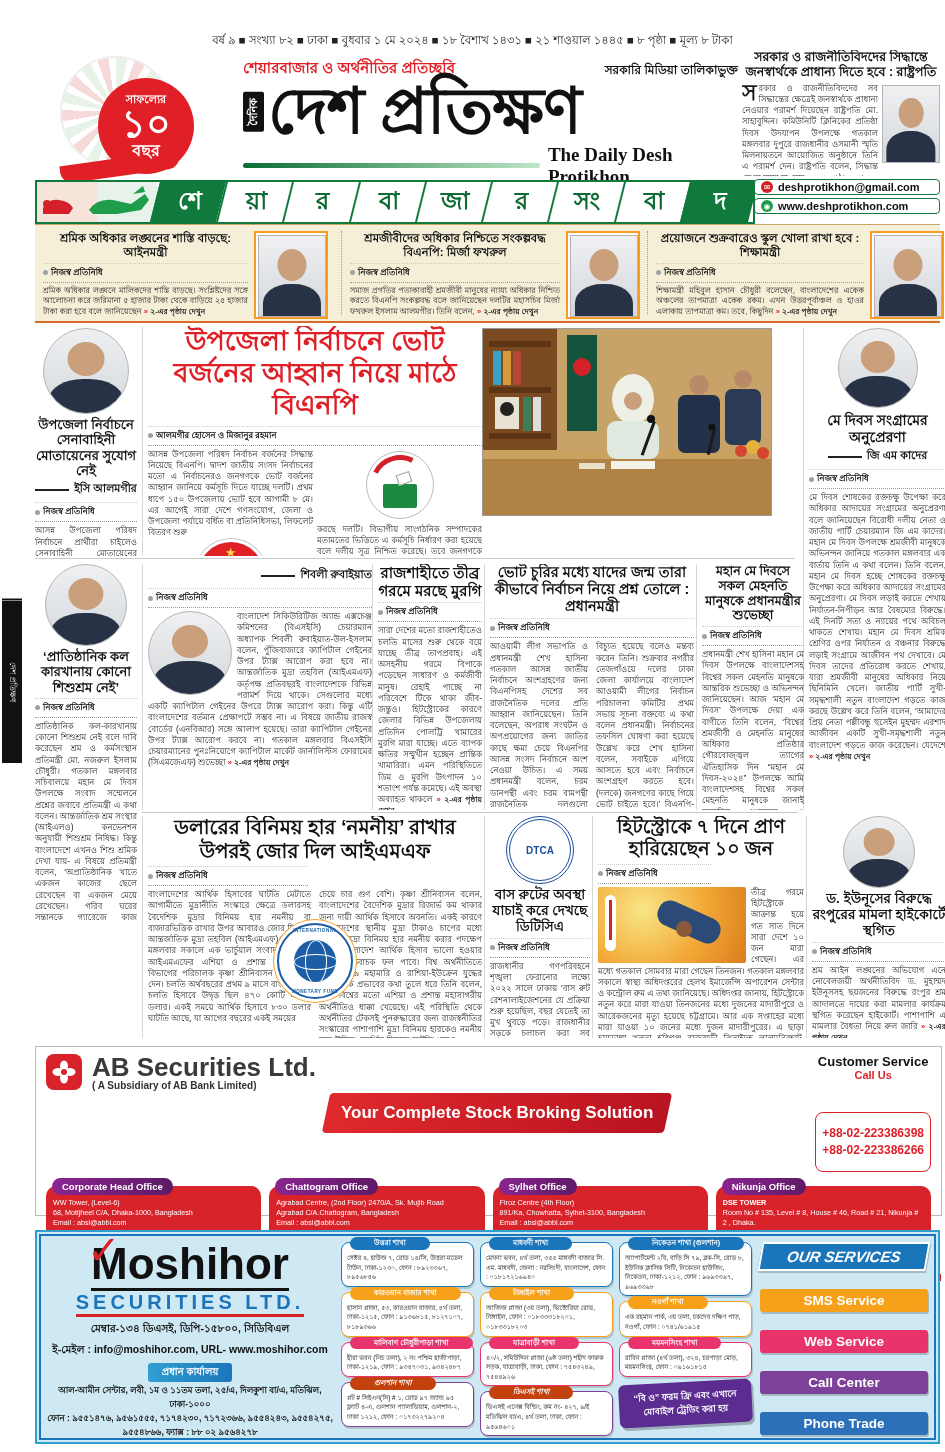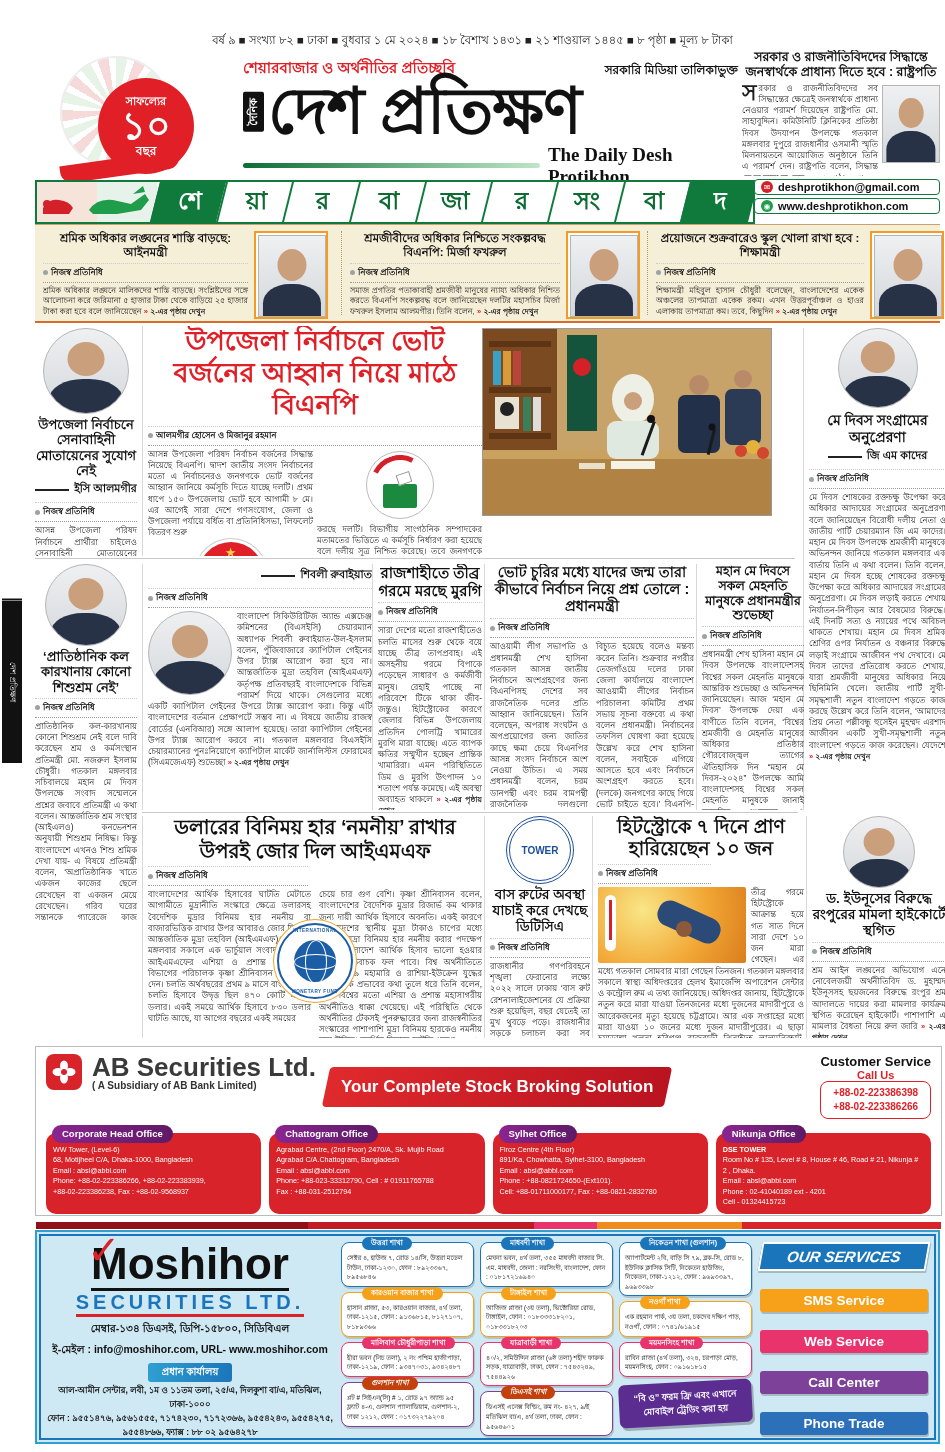--- a/index.html
+++ b/index.html
@@ -90,41 +90,41 @@
   .ab-top{display:flex;align-items:flex-start;padding:7px 10px 2px;gap:10px;}
   .ab-logo{width:36px;height:36px;border-radius:8px;background:#d8232a;display:flex;align-items:center;justify-content:center;flex:0 0 auto;}
   .ab-name{font-size:26px;color:#3a3a3a;font-weight:bold;line-height:1;}
   .ab-sub{font-size:10px;font-weight:bold;color:#333;}
   .ab-ribbon{flex:1;align-self:center;background:linear-gradient(100deg,#e02a2d,#b91320);color:#fff;font-weight:bold;
         font-size:17px;text-align:center;padding:10px 6px;transform:skewX(-12deg);border-radius:4px;max-width:330px;}
   .ab-ribbon>span{display:inline-block;transform:skewX(12deg);}
   .ab-cs{margin-left:auto;text-align:center;font-weight:bold;}
   .ab-cs .cs1{font-size:13px;color:#111;}
   .ab-cs .cs2{color:#e01f26;font-size:11px;}
-  .ab-phones{border:1.5px solid #e01f26;border-radius:8px;padding:4px 6px;color:#e01f26;font-size:10px;font-weight:bold;line-height:1.4;}
+  .ab-phones{border:1.5px solid #e01f26;border-radius:8px;padding:12px 6px;color:#e01f26;font-size:12px;font-weight:bold;line-height:1.4;margin-top:31px;}
   .ab-offices{display:flex;gap:8px;padding:12px 10px 6px;}
   .ab-box{position:relative;flex:1;background:#d8232a;color:#fff;border-radius:10px;padding:12px 7px 6px;font-size:7.2px;line-height:1.45;}
   .ab-pill{position:absolute;top:-8px;left:6px;background:linear-gradient(90deg,#8a2590,#5e1a66);color:#fff;
         font-weight:bold;font-size:9.5px;padding:2px 10px;border-radius:9px;white-space:nowrap;}
   .ab-stripe{height:7px;margin:2px 0 0;background:linear-gradient(90deg,#8f1016 0 30%,#c21a22 30% 55%,#e8336d 55% 62%,#f08c1e 62% 78%,#d8232a 78% 100%);}
   
   .mo{background:#cfe9f4;border:2px solid #2f9fd0;outline:2px solid #1b75bb;outline-offset:-6px;display:flex;gap:8px;padding:10px;}
   .mo-left{width:286px;flex:0 0 auto;text-align:center;}
   .mo-brand{font-size:44px;font-weight:bold;color:#111;line-height:1;position:relative;display:inline-block;
         border-bottom:3px solid #111;padding-bottom:2px;}
   .mo-brand .check{position:absolute;left:-4px;top:-12px;color:#d8232a;font-size:40px;font-weight:bold;}
   .mo-brandsub{color:#1b75bb;font-weight:bold;font-size:20px;letter-spacing:4px;border-bottom:3px solid #d8232a;display:inline-block;}
   .mo-bn{font-size:10.5px;font-weight:bold;margin-top:4px;}
   .mo-pill{display:inline-block;background:linear-gradient(90deg,#2f9fd0,#1b75bb);color:#fff;font-weight:bold;
         font-size:10px;padding:1px 14px;border-radius:3px;margin-top:4px;}
   .mo-cols{display:flex;gap:6px;flex:1;}
   .mo-col{flex:1;display:flex;flex-direction:column;gap:5px;}
   .br-box{position:relative;background:#fff;border-radius:8px;padding:10px 5px 4px;font-size:6.4px;line-height:1.5;
         text-align:left;box-shadow:1px 2px 0 rgba(0,0,0,.15);}
-  .br-pill{position:absolute;top:-6px;left:20px;color:#fff;font-weight:bold;font-size:7.2px;padding:1px 9px;border-radius:8px;white-space:nowrap;}
+  .br-pill{position:absolute;top:-6px;left:8px;color:#fff;font-weight:bold;font-size:7.2px;padding:1px 24px;border-radius:8px;white-space:nowrap;}
   .c-blue{border:1.5px solid #1b75bb;} .c-blue .br-pill{background:#1b75bb;}
   .c-orange{border:1.5px solid #f7a11a;} .c-orange .br-pill{background:#f7a11a;}
   .c-pink{border:1.5px solid #e8336d;} .c-pink .br-pill{background:#e8336d;}
   .c-purple{border:1.5px solid #7d4199;} .c-purple .br-pill{background:#c2410c;font-style:italic;}
   .sticker{background:#5b2d91;color:#fff;font-weight:bold;font-size:9px;text-align:center;padding:8px 6px;
         border-radius:6px;transform:rotate(-3deg);box-shadow:2px 3px 0 rgba(0,0,0,.25);line-height:1.5;}
   .mo-services{width:168px;flex:0 0 auto;display:flex;flex-direction:column;gap:6px;}
   .svc-h{background:#1b75bb;color:#fff;font-weight:bold;font-style:italic;font-size:15px;text-align:center;
         padding:4px 2px;transform:skewX(-10deg);border:2px solid #fff;box-shadow:1px 2px 0 rgba(0,0,0,.2);}
   .svc{color:#fff;font-weight:bold;font-size:13.5px;text-align:center;padding:4px 2px;border-radius:3px;box-shadow:1px 2px 0 rgba(0,0,0,.2);margin-top:12px;}
@@ -147,21 +147,21 @@
   </div>
 
   <div class="abs dateline" style="left:0;top:32px;">বর্ষ ৯ ■ সংখ্যা ৮২ ■ ঢাকা ■ বুধবার ১ মে ২০২৪ ■ ১৮ বৈশাখ ১৪৩১ ■ ২১ শাওয়াল ১৪৪৫ ■ ৮ পৃষ্ঠা ■ মূল্য ৮ টাকা</div>
 
   <div class="abs badge" style="left:52px;top:56px;width:190px;height:125px;">
     <div class="ring"></div>
     <div class="ribbon"></div>
     <div class="disc">
       <span style="font-size:11px;font-weight:bold;">সাফল্যের</span>
       <span style="font-size:38px;font-weight:bold;">১০</span>
-      <span style="font-size:12px;font-weight:bold;">বছর</span>
+      <span style="font-size:16px;font-weight:bold;">বছর</span>
     </div>
   </div>
 
   <div class="abs" style="left:243px;top:56px;width:495px;height:120px;">
     <div style="display:flex;justify-content:space-between;align-items:flex-end;">
       <span class="red" style="font-weight:bold;font-size:15px;">শেয়ারবাজার ও অর্থনীতির প্রতিচ্ছবি</span>
       <span style="font-weight:bold;font-size:12px;">সরকারি মিডিয়া তালিকাভুক্ত</span>
     </div>
     <div style="display:flex;align-items:center;gap:4px;">
       <span style="writing-mode:vertical-rl;transform:rotate(180deg);font-size:11px;font-weight:bold;background:#111;color:#fff;padding:6px 1px;border-radius:2px;">দৈনিক</span>
@@ -455,21 +455,21 @@
         <span class="arct">INTERNATIONAL</span>
         <span class="globe"></span>
         <span class="arcb">MONETARY FUND</span>
       </div>
     </div>
   </div>
 
   <div class="abs art vr-l" style="left:484px;top:816px;width:100px;height:222px;">
     <div style="display:flex;justify-content:center;margin-bottom:3px;">
       <div class="dtca">
-        <span style="font-size:10px;">TOWER</span>
+        <span style="font-size:10px;">DTCA</span>
       </div>
     </div>
     <div class="hl" style="font-size:13.5px;">বাস রুটের অবস্থা যাচাই করে দেখছে ডিটিসিএ</div>
     <div class="byline">
         <span class="dot"></span>
         <span>নিজস্ব প্রতিনিধি</span>
       </div>
     <div class="bodytext"><span>রাজধানীর গণপরিবহনে শৃঙ্খলা ফেরানোর লক্ষ্যে ২০২২ সালে ঢাকায় ‘বাস রুট রেশনালাইজেশনের যে প্রক্রিয়া শুরু হয়েছিল, বছর যেতেই তা মুখ থুবড়ে পড়ে। রাজধানীর সড়কে চলাচল করা সব প্রাইভেট কোম্পানির</span>
       </div>
   </div>

